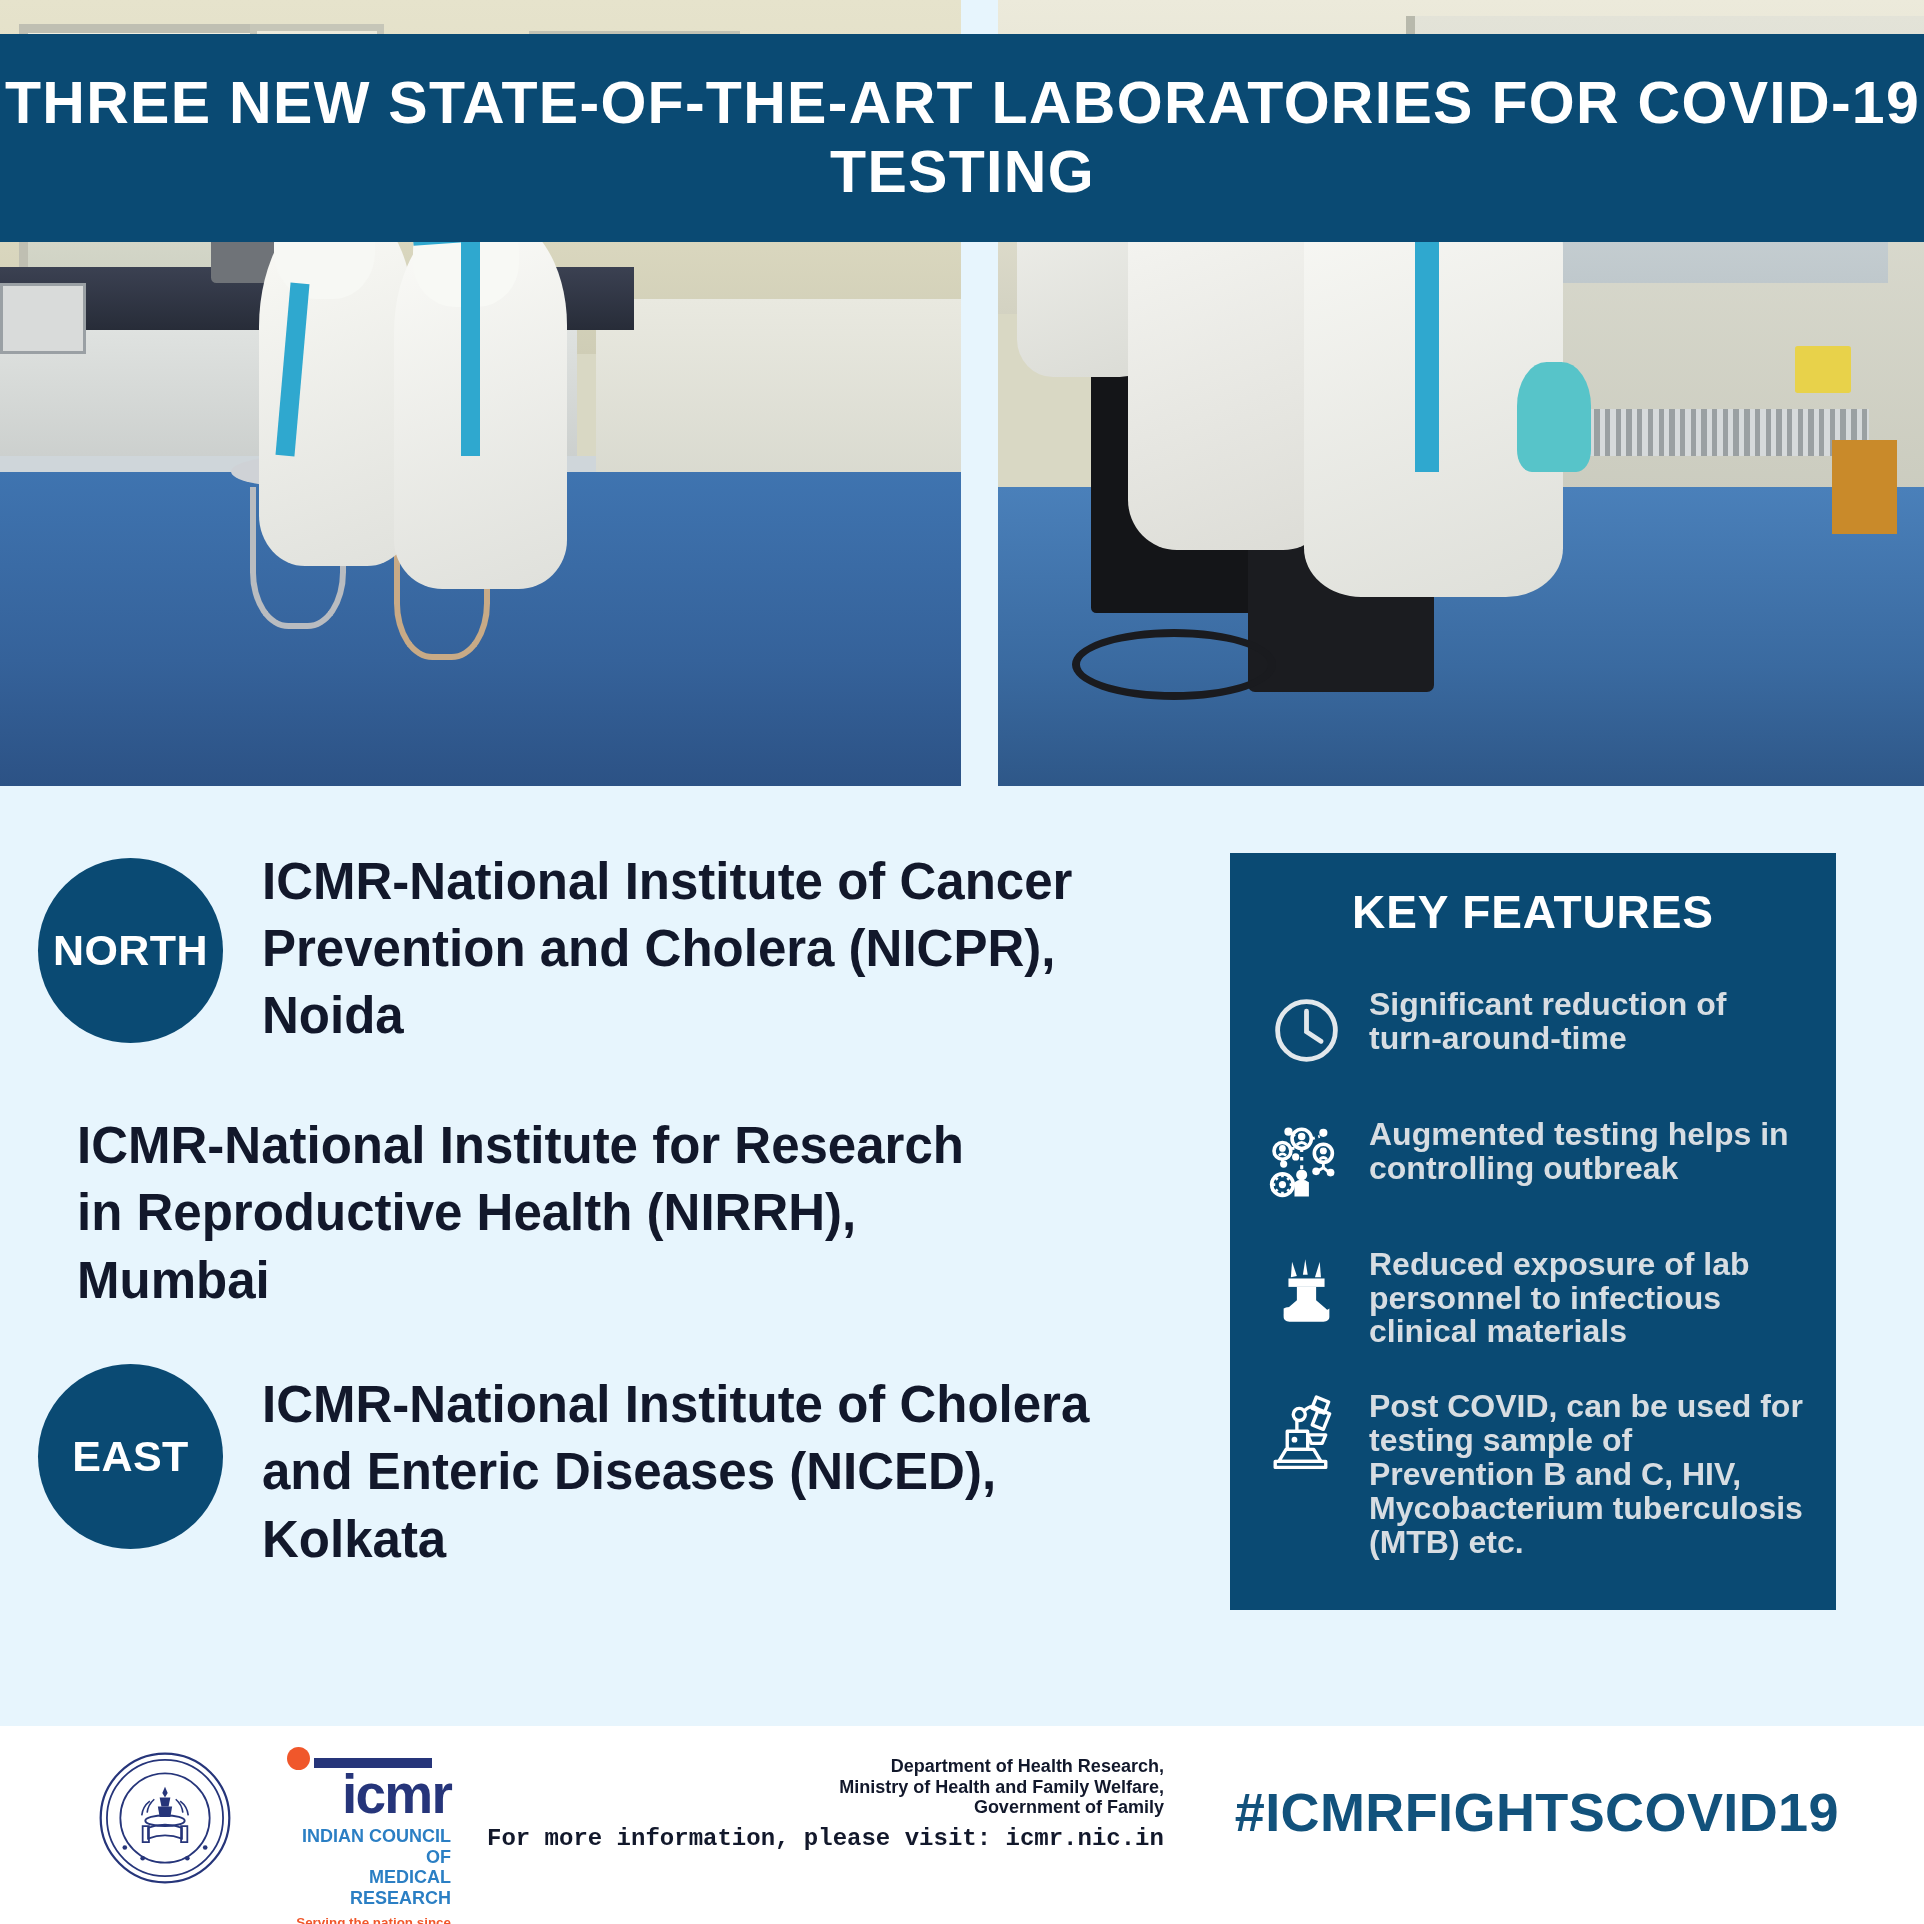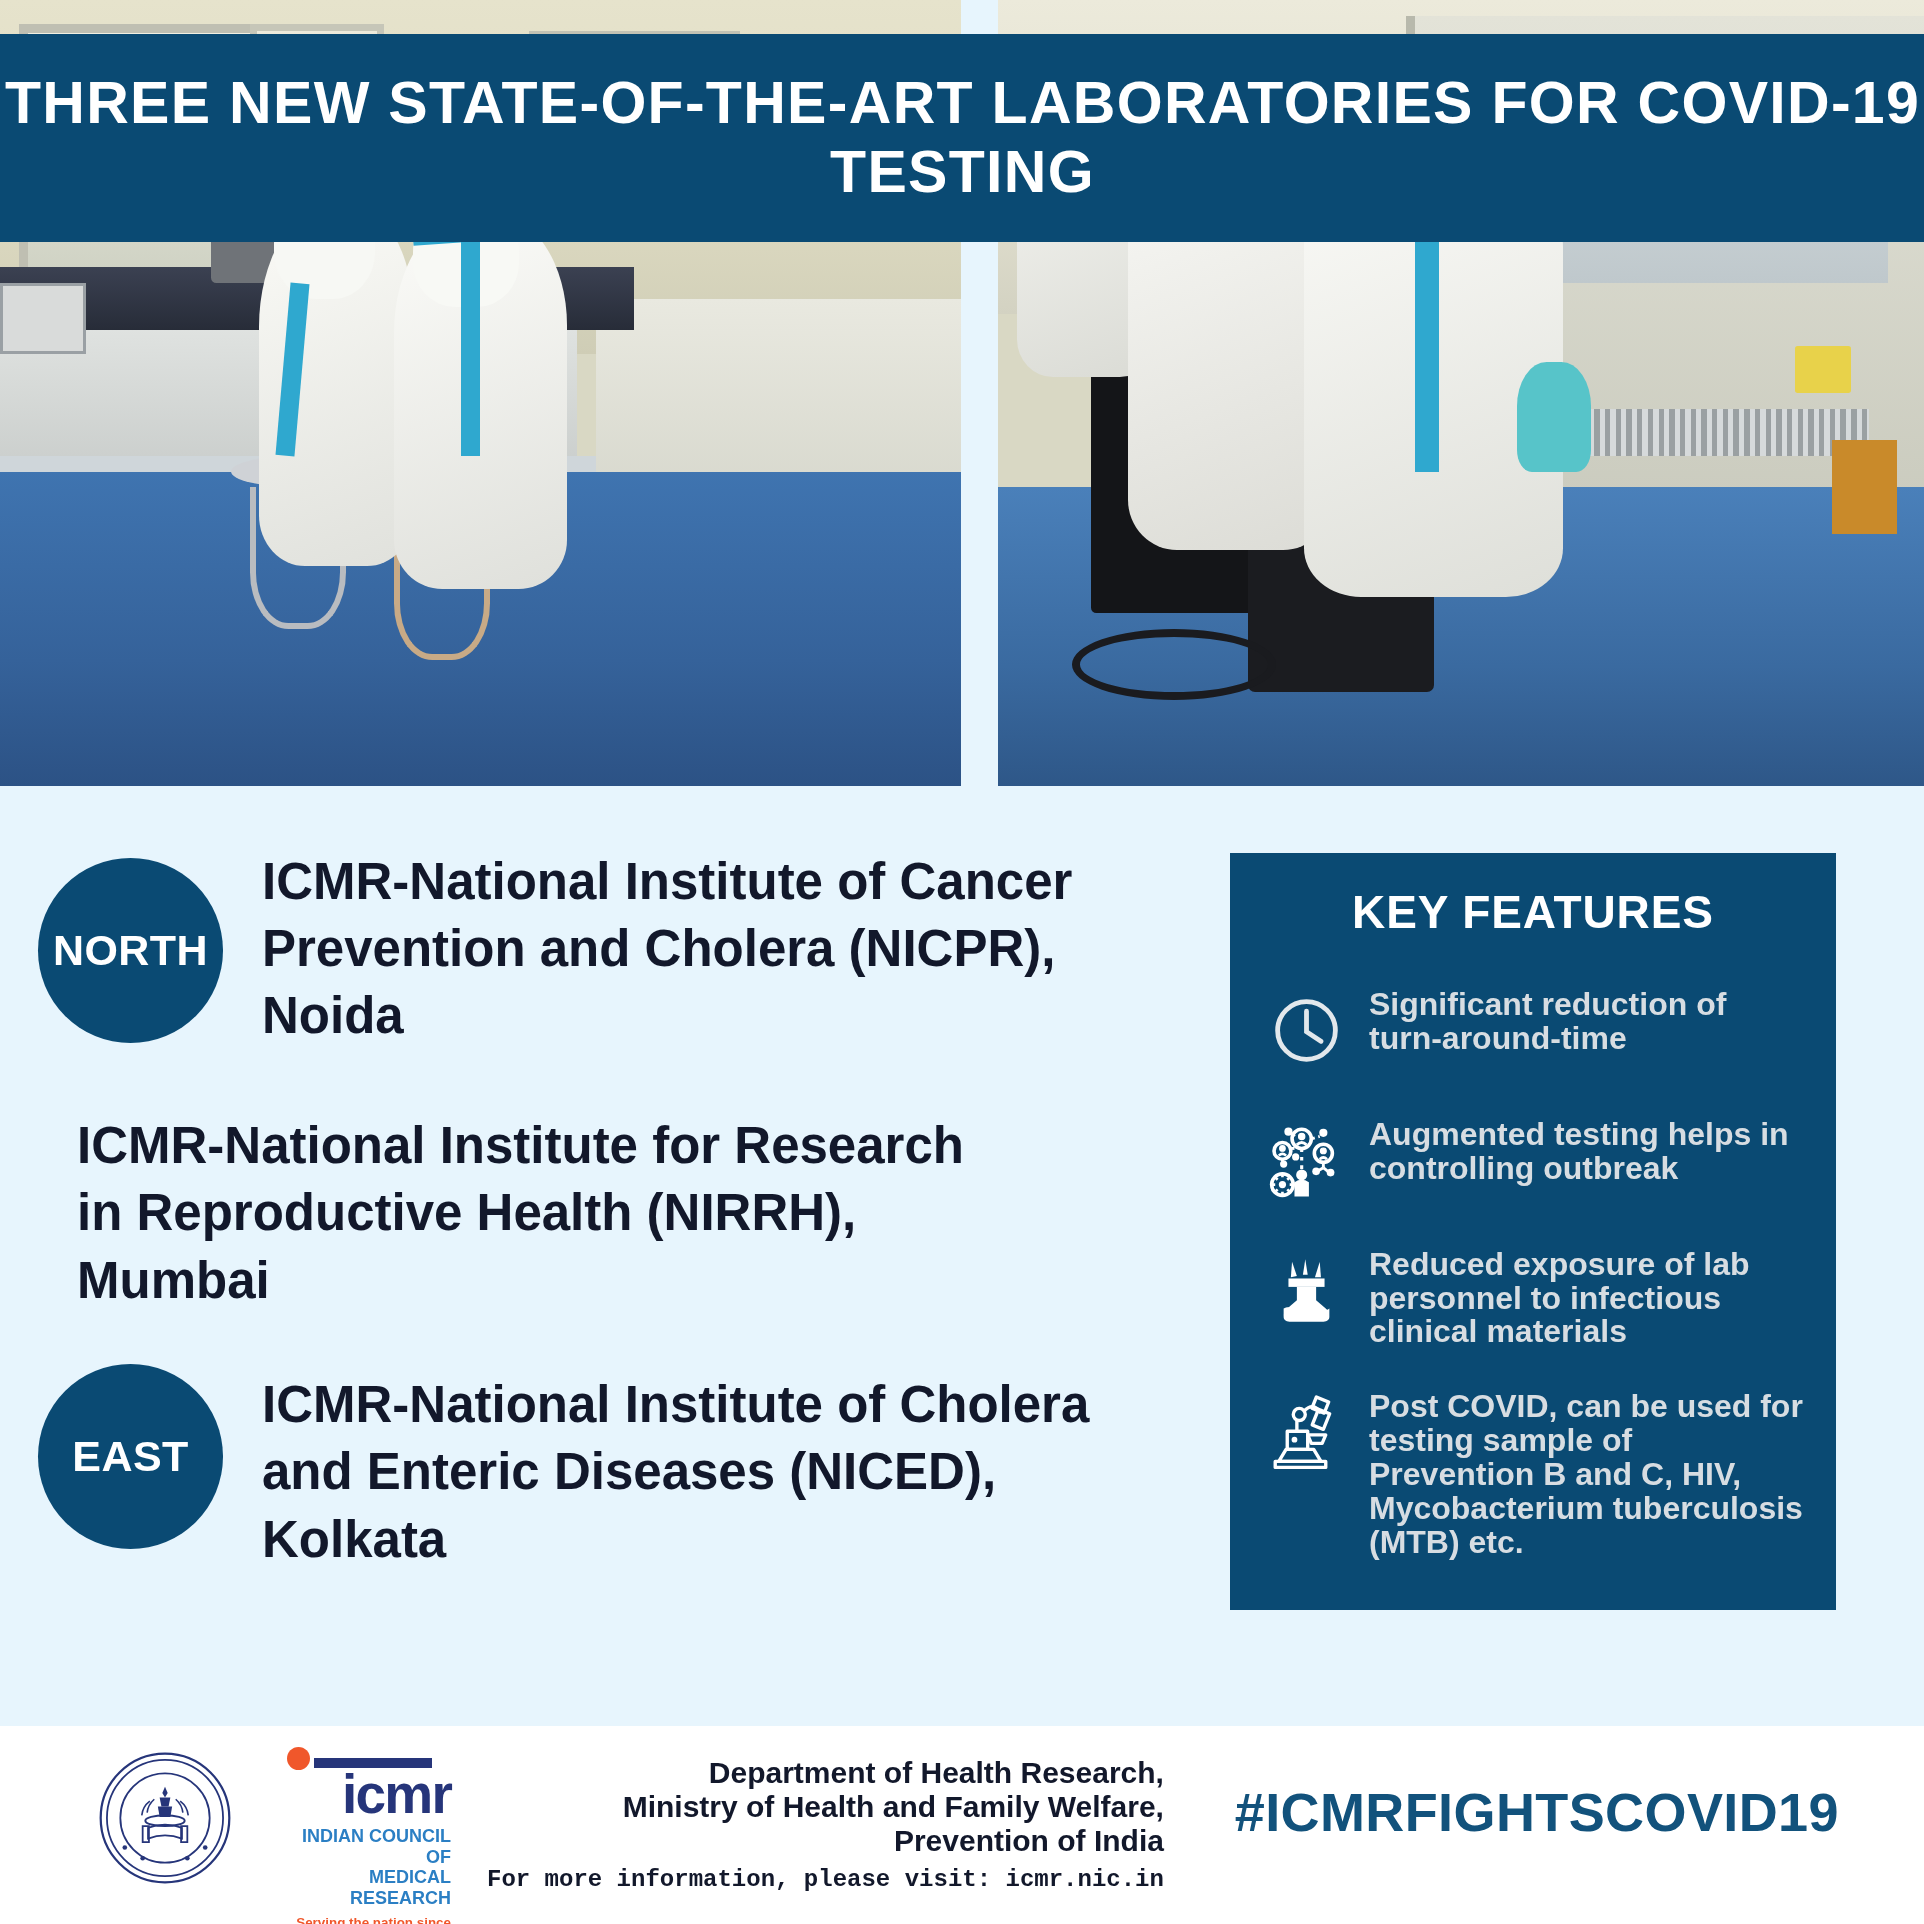--- a/index.html
+++ b/index.html
@@ -312,21 +312,21 @@
     font-weight: bold;
     margin-top: 6.2px;
     font-family: "Liberation Sans", sans-serif;
   }
   .dept-block {
     margin-left: 36px;
     padding-top: 5.3px;
   }
   .dept-line {
     color: #12182b;
-    font-size: 30px;
+    font-size: 18px;
     font-weight: bold;
     line-height: 1.13;
     font-family: "Liberation Sans", sans-serif;
   }
   .visit-line {
     color: #12182b;
     font-size: 24px;
     font-weight: bold;
     margin-top: 8px;
     font-family: Liberation Mono, monospace;
@@ -539,21 +539,21 @@
         <div class="icmr-sub">
           <div>INDIAN COUNCIL OF</div>
           <div>MEDICAL RESEARCH</div>
         </div>
         <div class="icmr-tag">Serving the nation since 1911</div>
       </div>
 
       <div class="dept-block">
         <div class="dept-line">Department of Health Research,</div>
         <div class="dept-line">Ministry of Health and Family Welfare,</div>
-        <div class="dept-line">Prevention of India</div>
+        <div class="dept-line">Government of Family</div>
         <div class="visit-line">For more information, please visit: icmr.nic.in</div>
       </div>
 
     </div>
 
     <div class="hashtag">#ICMRFIGHTSCOVID19</div>
   </div>
 
 </div>
 

